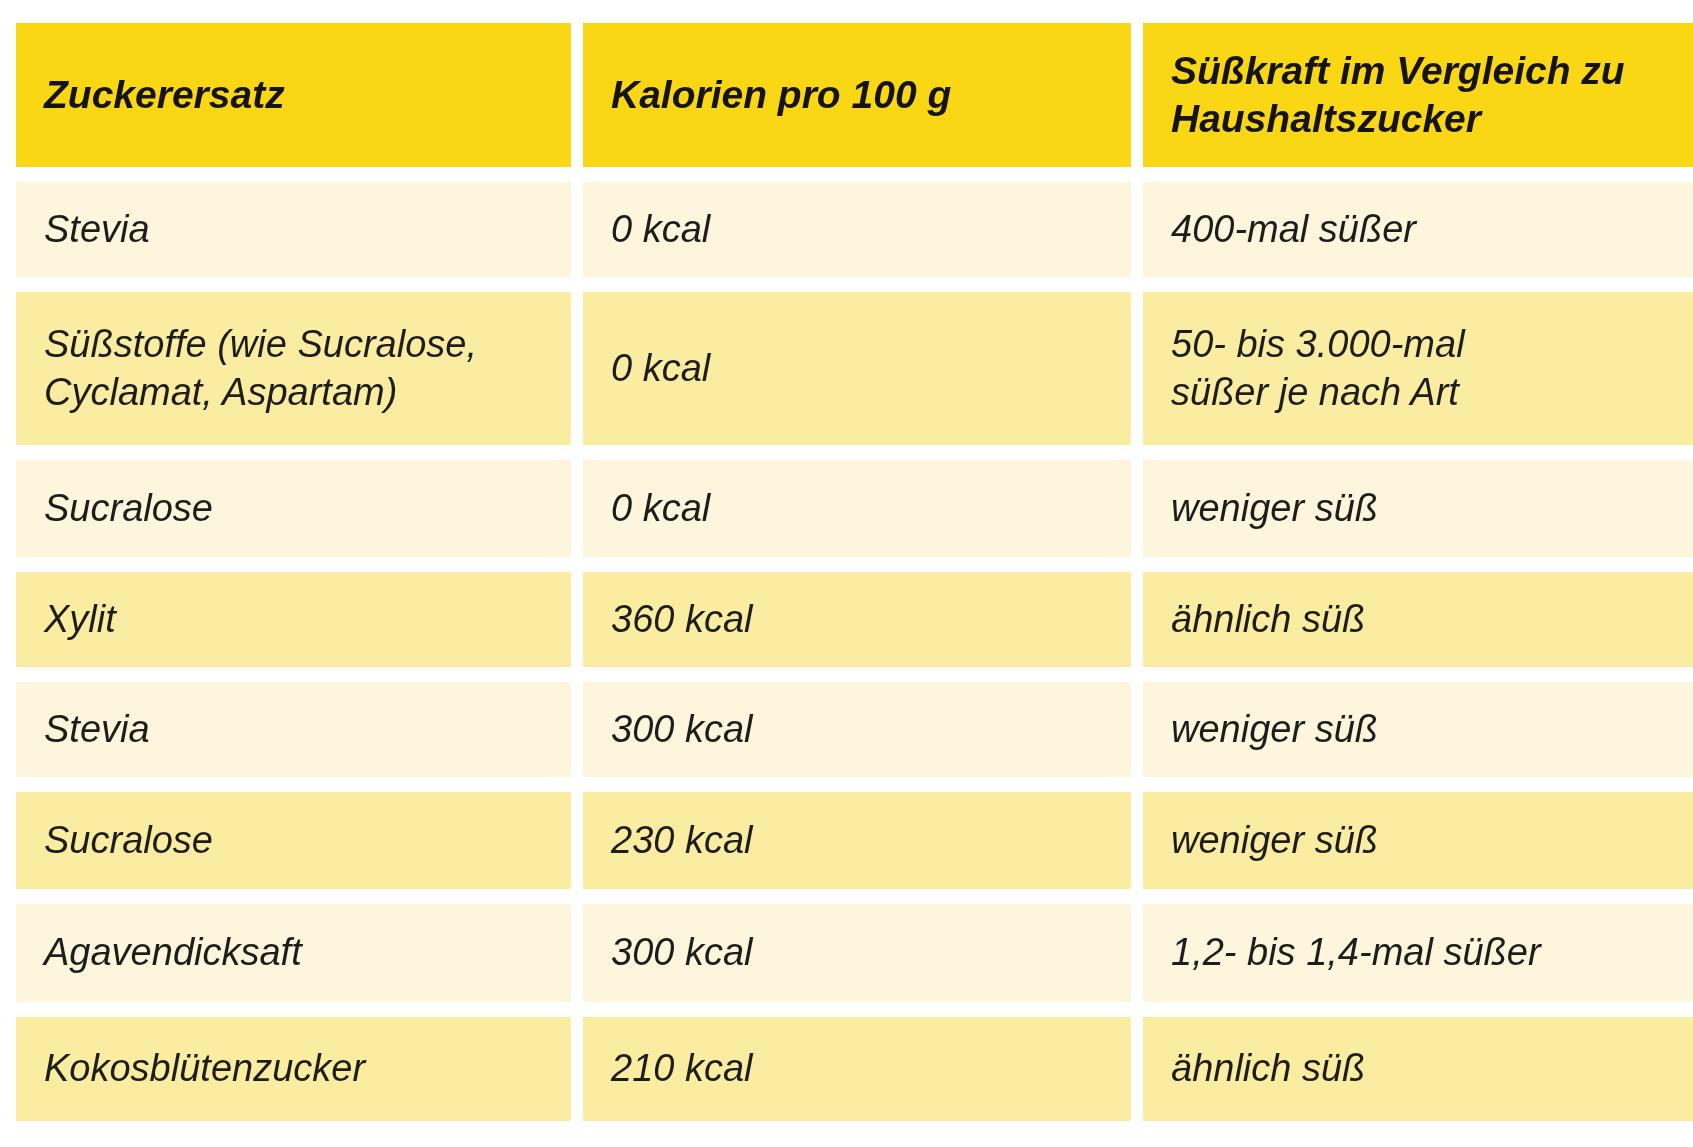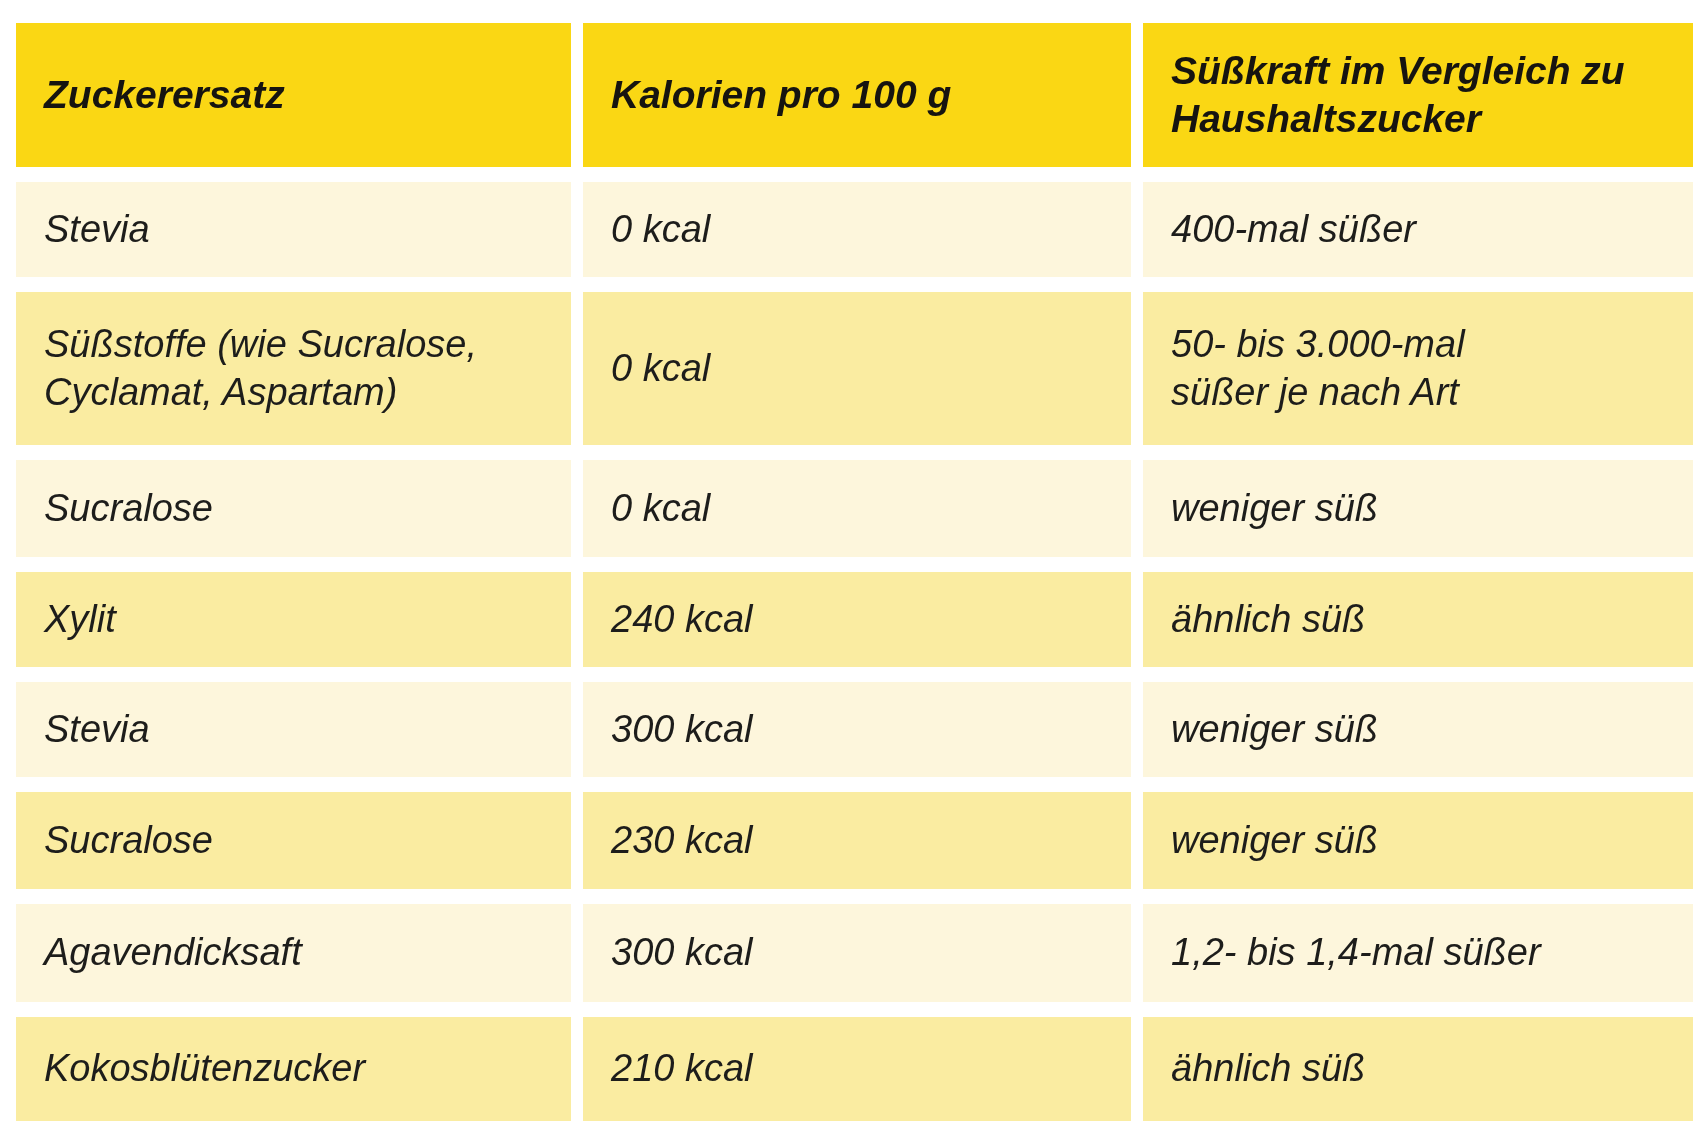--- a/index.html
+++ b/index.html
@@ -69,21 +69,21 @@
   </div>
 
   <div class="row light">
     <div class="cell">Sucralose</div>
     <div class="cell">0 kcal</div>
     <div class="cell">weniger süß</div>
   </div>
 
   <div class="row dark">
     <div class="cell">Xylit</div>
-    <div class="cell">240 kcal</div>
+    <div class="cell">360 kcal</div>
     <div class="cell">ähnlich süß</div>
   </div>
 
   <div class="row light">
     <div class="cell">Stevia</div>
     <div class="cell">300 kcal</div>
     <div class="cell">weniger süß</div>
   </div>
 
   <div class="row dark">

